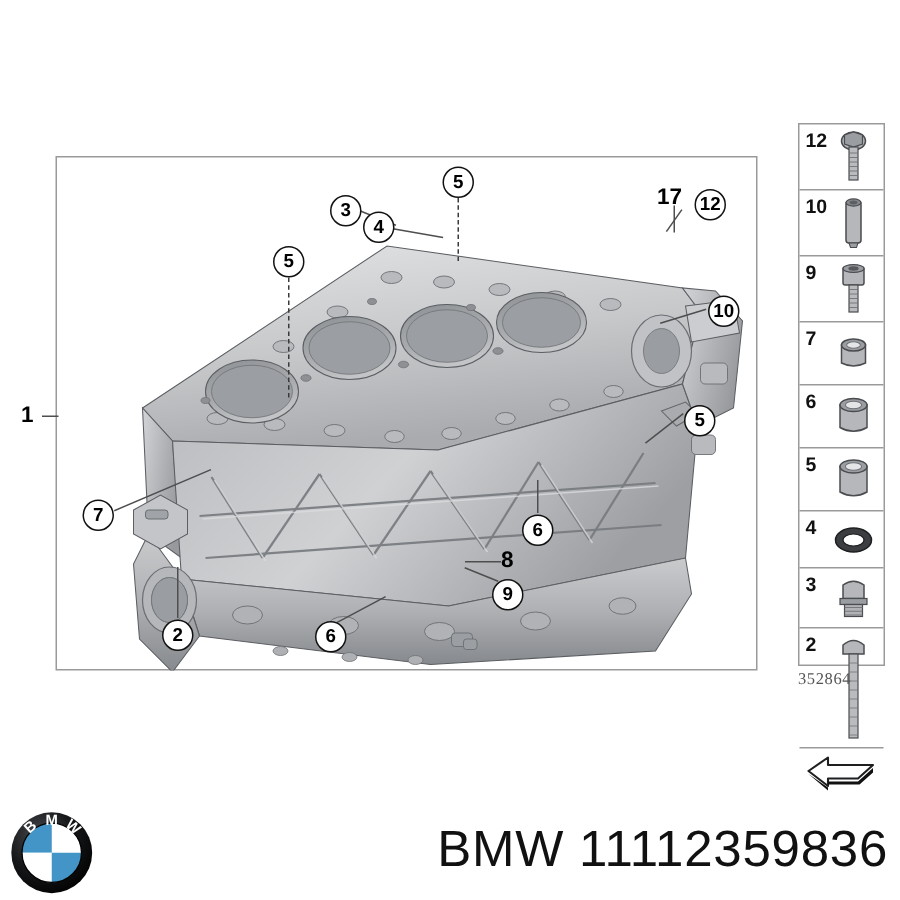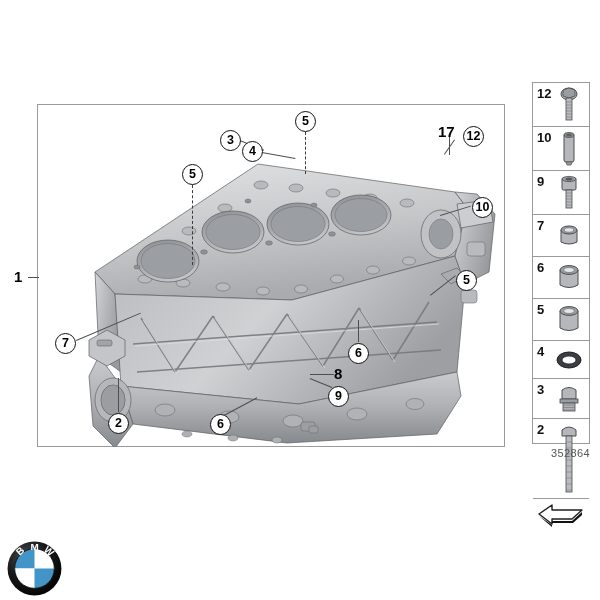--- a/index.html
+++ b/index.html
@@ -71,24 +71,24 @@
     font-size:13px;font-weight:700;color:#111;
     font-family:"Liberation Sans", sans-serif;
   }
   .legend-art{
     position:absolute;right:3px;top:0;bottom:0;
     display:flex;align-items:center;justify-content:center;
     width:34px;
   }
   .legend-caption{
     position:absolute;left:532px;top:447px;width:58px;
-    text-align:right;
+    text-align:left;
     font-size:11px;color:#555;
     letter-spacing:.4px;
-    font-family:Liberation Sans, sans-serif;
+    font-family:Liberation Serif, serif;
   }
 
   
   .footer-logo{position:absolute;left:7px;top:541px;width:55px;height:55px;}
   .footer-text{
     position:absolute;right:8px;top:547px;
     font-size:34px;font-weight:400;color:#111;
     letter-spacing:.5px;
     font-family:"Liberation Sans", sans-serif;
     white-space:nowrap;
@@ -445,14 +445,15 @@
       <path d="M50,86 A36,36 0 0,0 86,50 L50,50 Z" fill="#4295c6"></path>
       <circle cx="50" cy="50" r="36" fill="none" stroke="#000" stroke-width="1.5"></circle>
       <g fill="#ffffff" font-family="'Liberation Sans', sans-serif" font-weight="700" font-size="18">
         <text x="28" y="23" transform="rotate(-42 28 23)" text-anchor="middle">B</text>
         <text x="50" y="16" text-anchor="middle">M</text>
         <text x="72" y="23" transform="rotate(42 72 23)" text-anchor="middle">W</text>
       </g>
     </svg>
   </div>
 
+  <div class="footer-text">BMW 11112359836</div>
 
 </div>
 
 </body></html>

